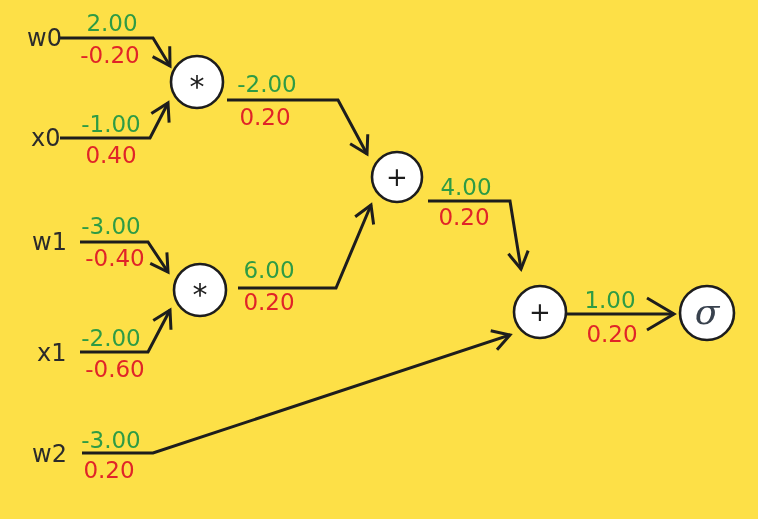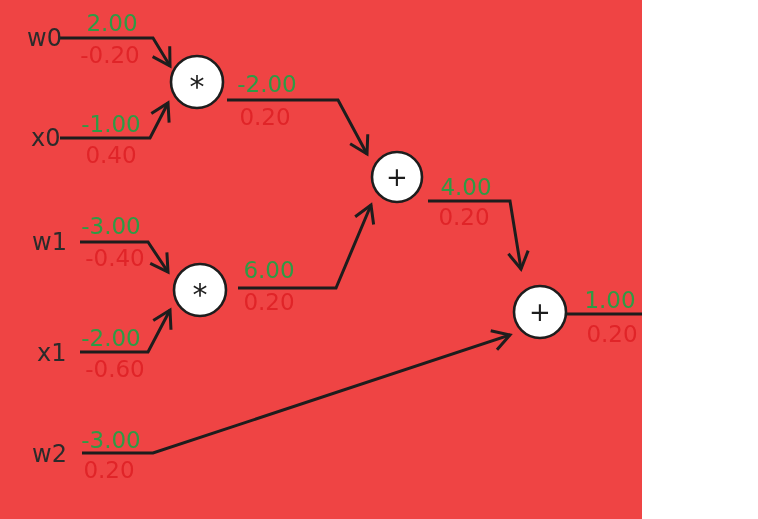--- a/index.html
+++ b/index.html
@@ -1,16 +1,16 @@
 <!DOCTYPE html>
 <html><head>
 <meta charset="utf-8">
 <style>
   html,body{margin:0;padding:0;background:#ffffff;}
-  .stage{position:relative;width:642px;height:519px;background:#ef4444;overflow:hidden;
+  .stage{position:relative;width:758px;height:519px;background:#fde047;overflow:hidden;
          font-family:"DejaVu Sans","Liberation Sans",sans-serif;}
   svg{display:block;}
   .edge{stroke:#1d1d1d;stroke-width:3;fill:none;stroke-linejoin:miter;}
   .node-circle{fill:#ffffff;stroke:#1d1d1d;stroke-width:2.6;}
   .input-label{font-size:24px;fill:#2b2b2b;}
   .val{font-size:23px;text-anchor:middle;}
   .op-symbol{fill:#1d1d1d;text-anchor:middle;}
   .sigma{font-family:"DejaVu Serif","Liberation Serif",serif;font-style:italic;
          font-size:36px;fill:#39424e;text-anchor:middle;}
 </style>

